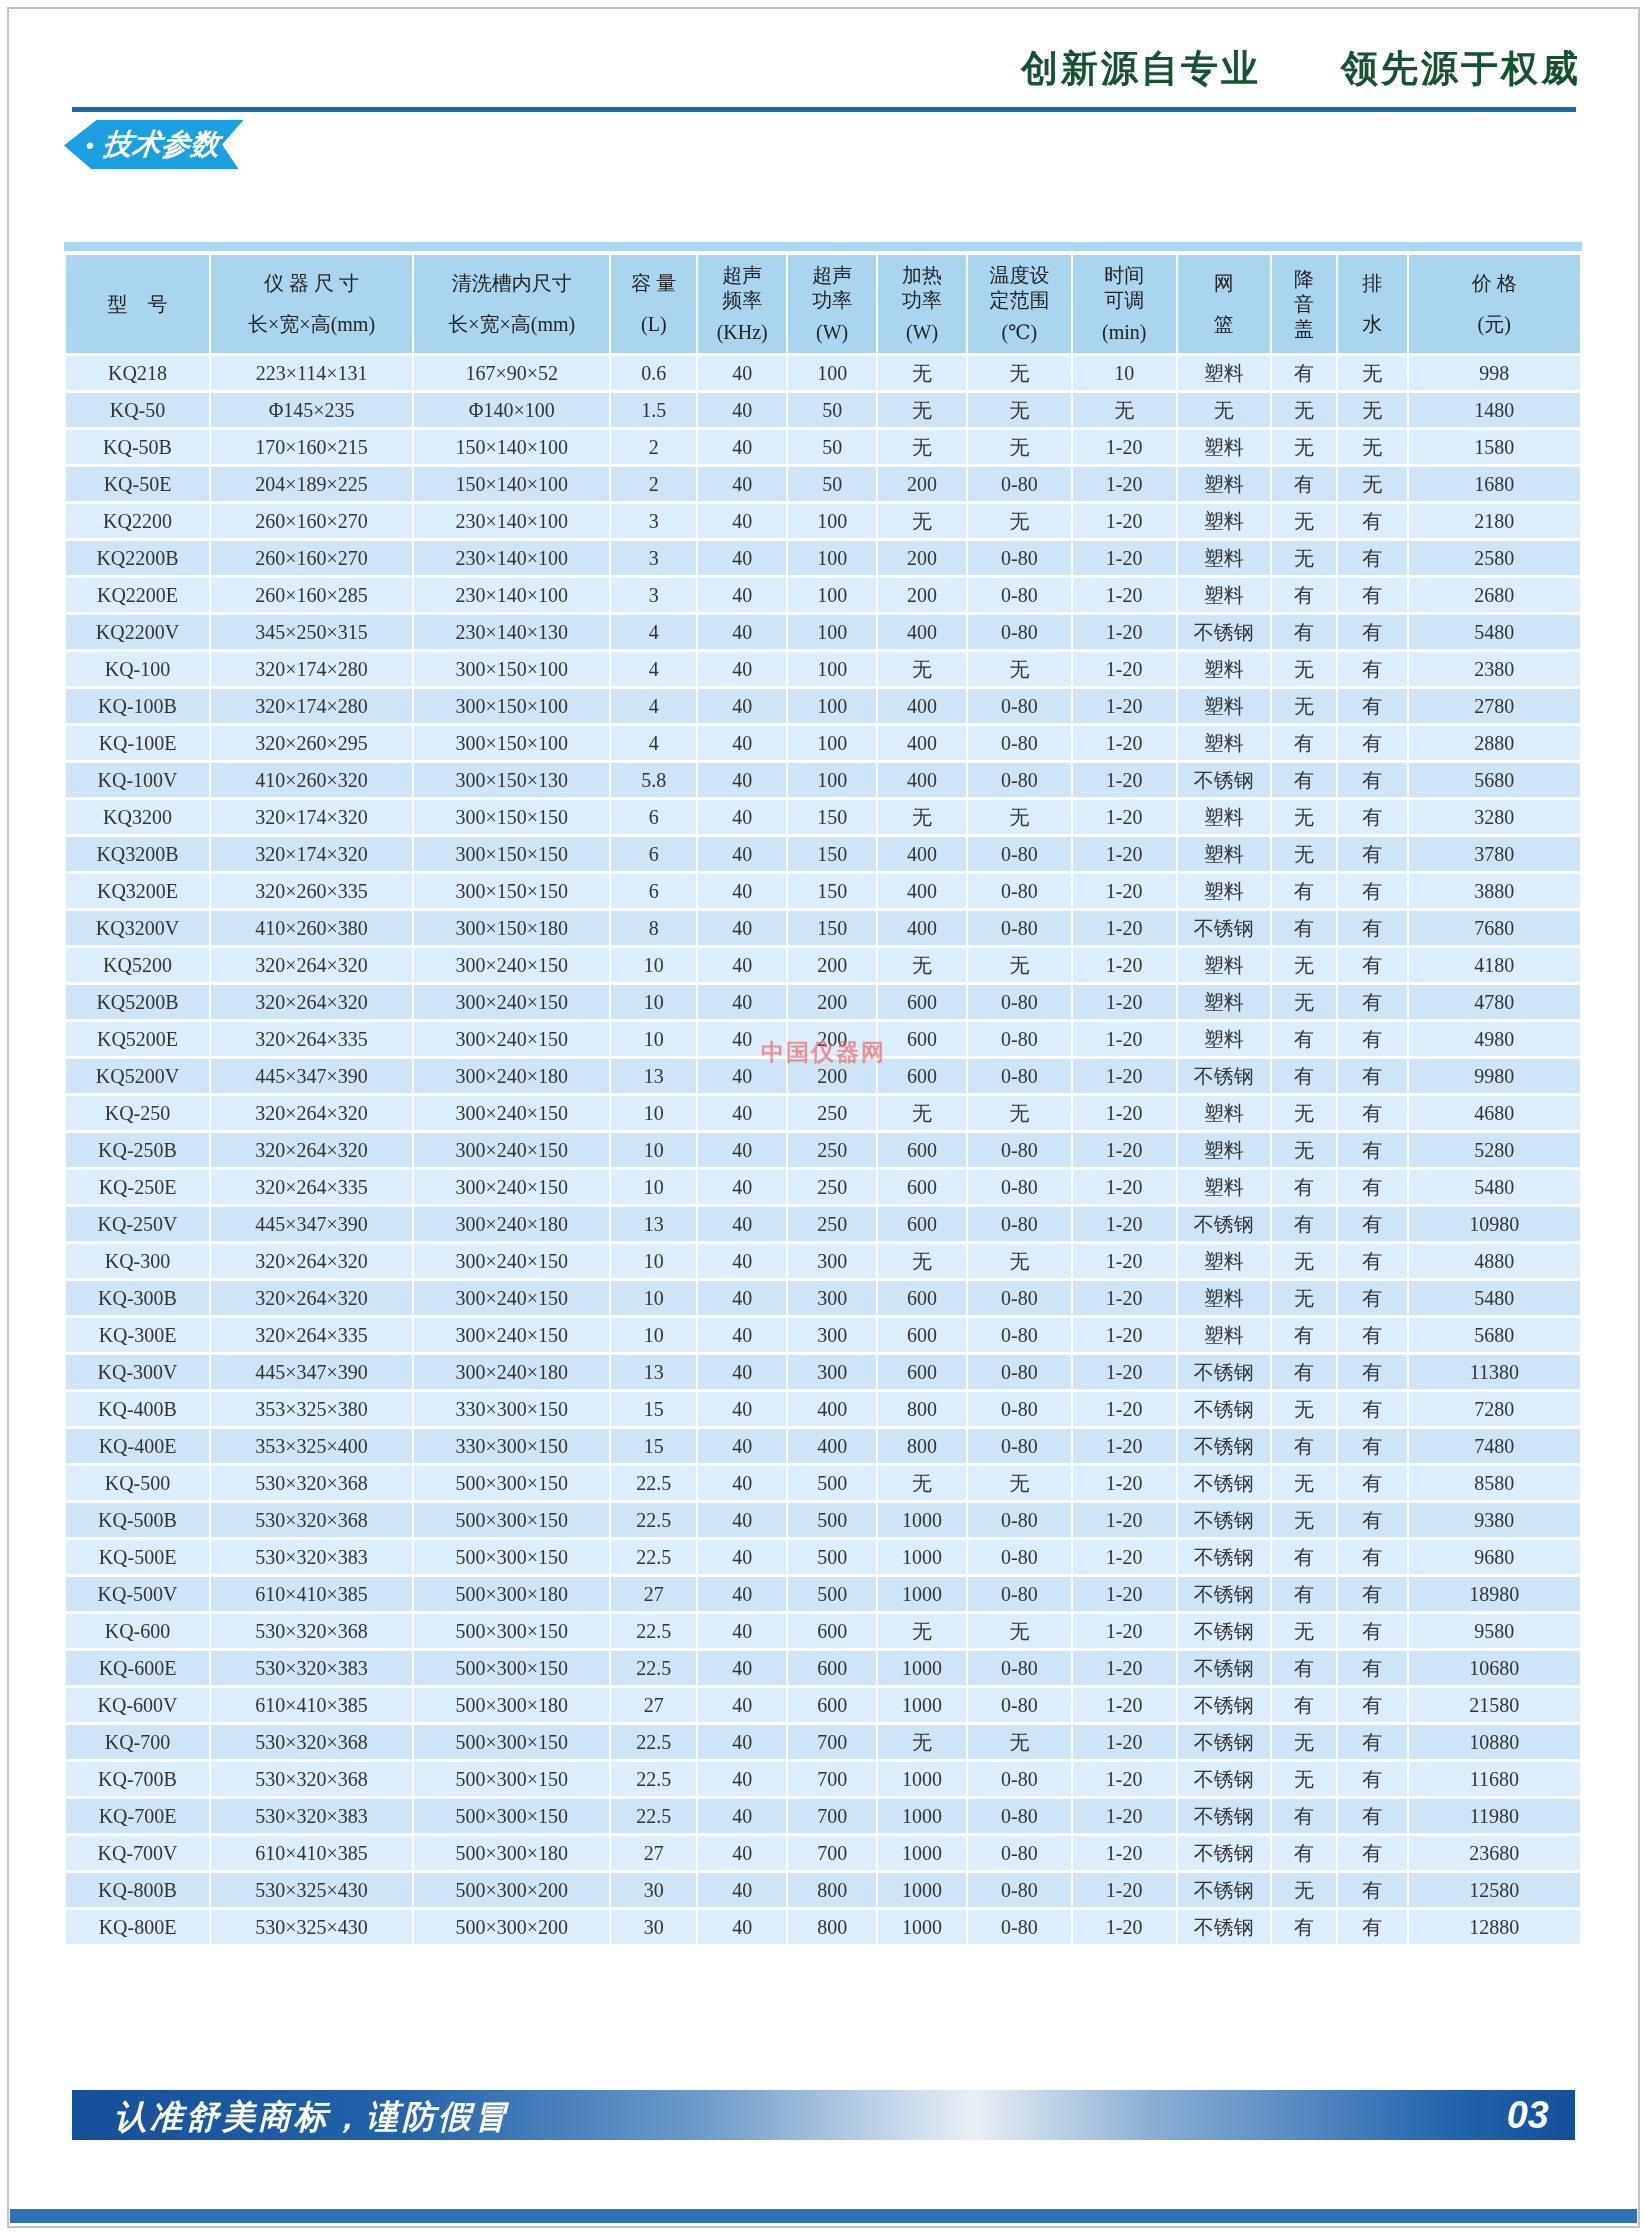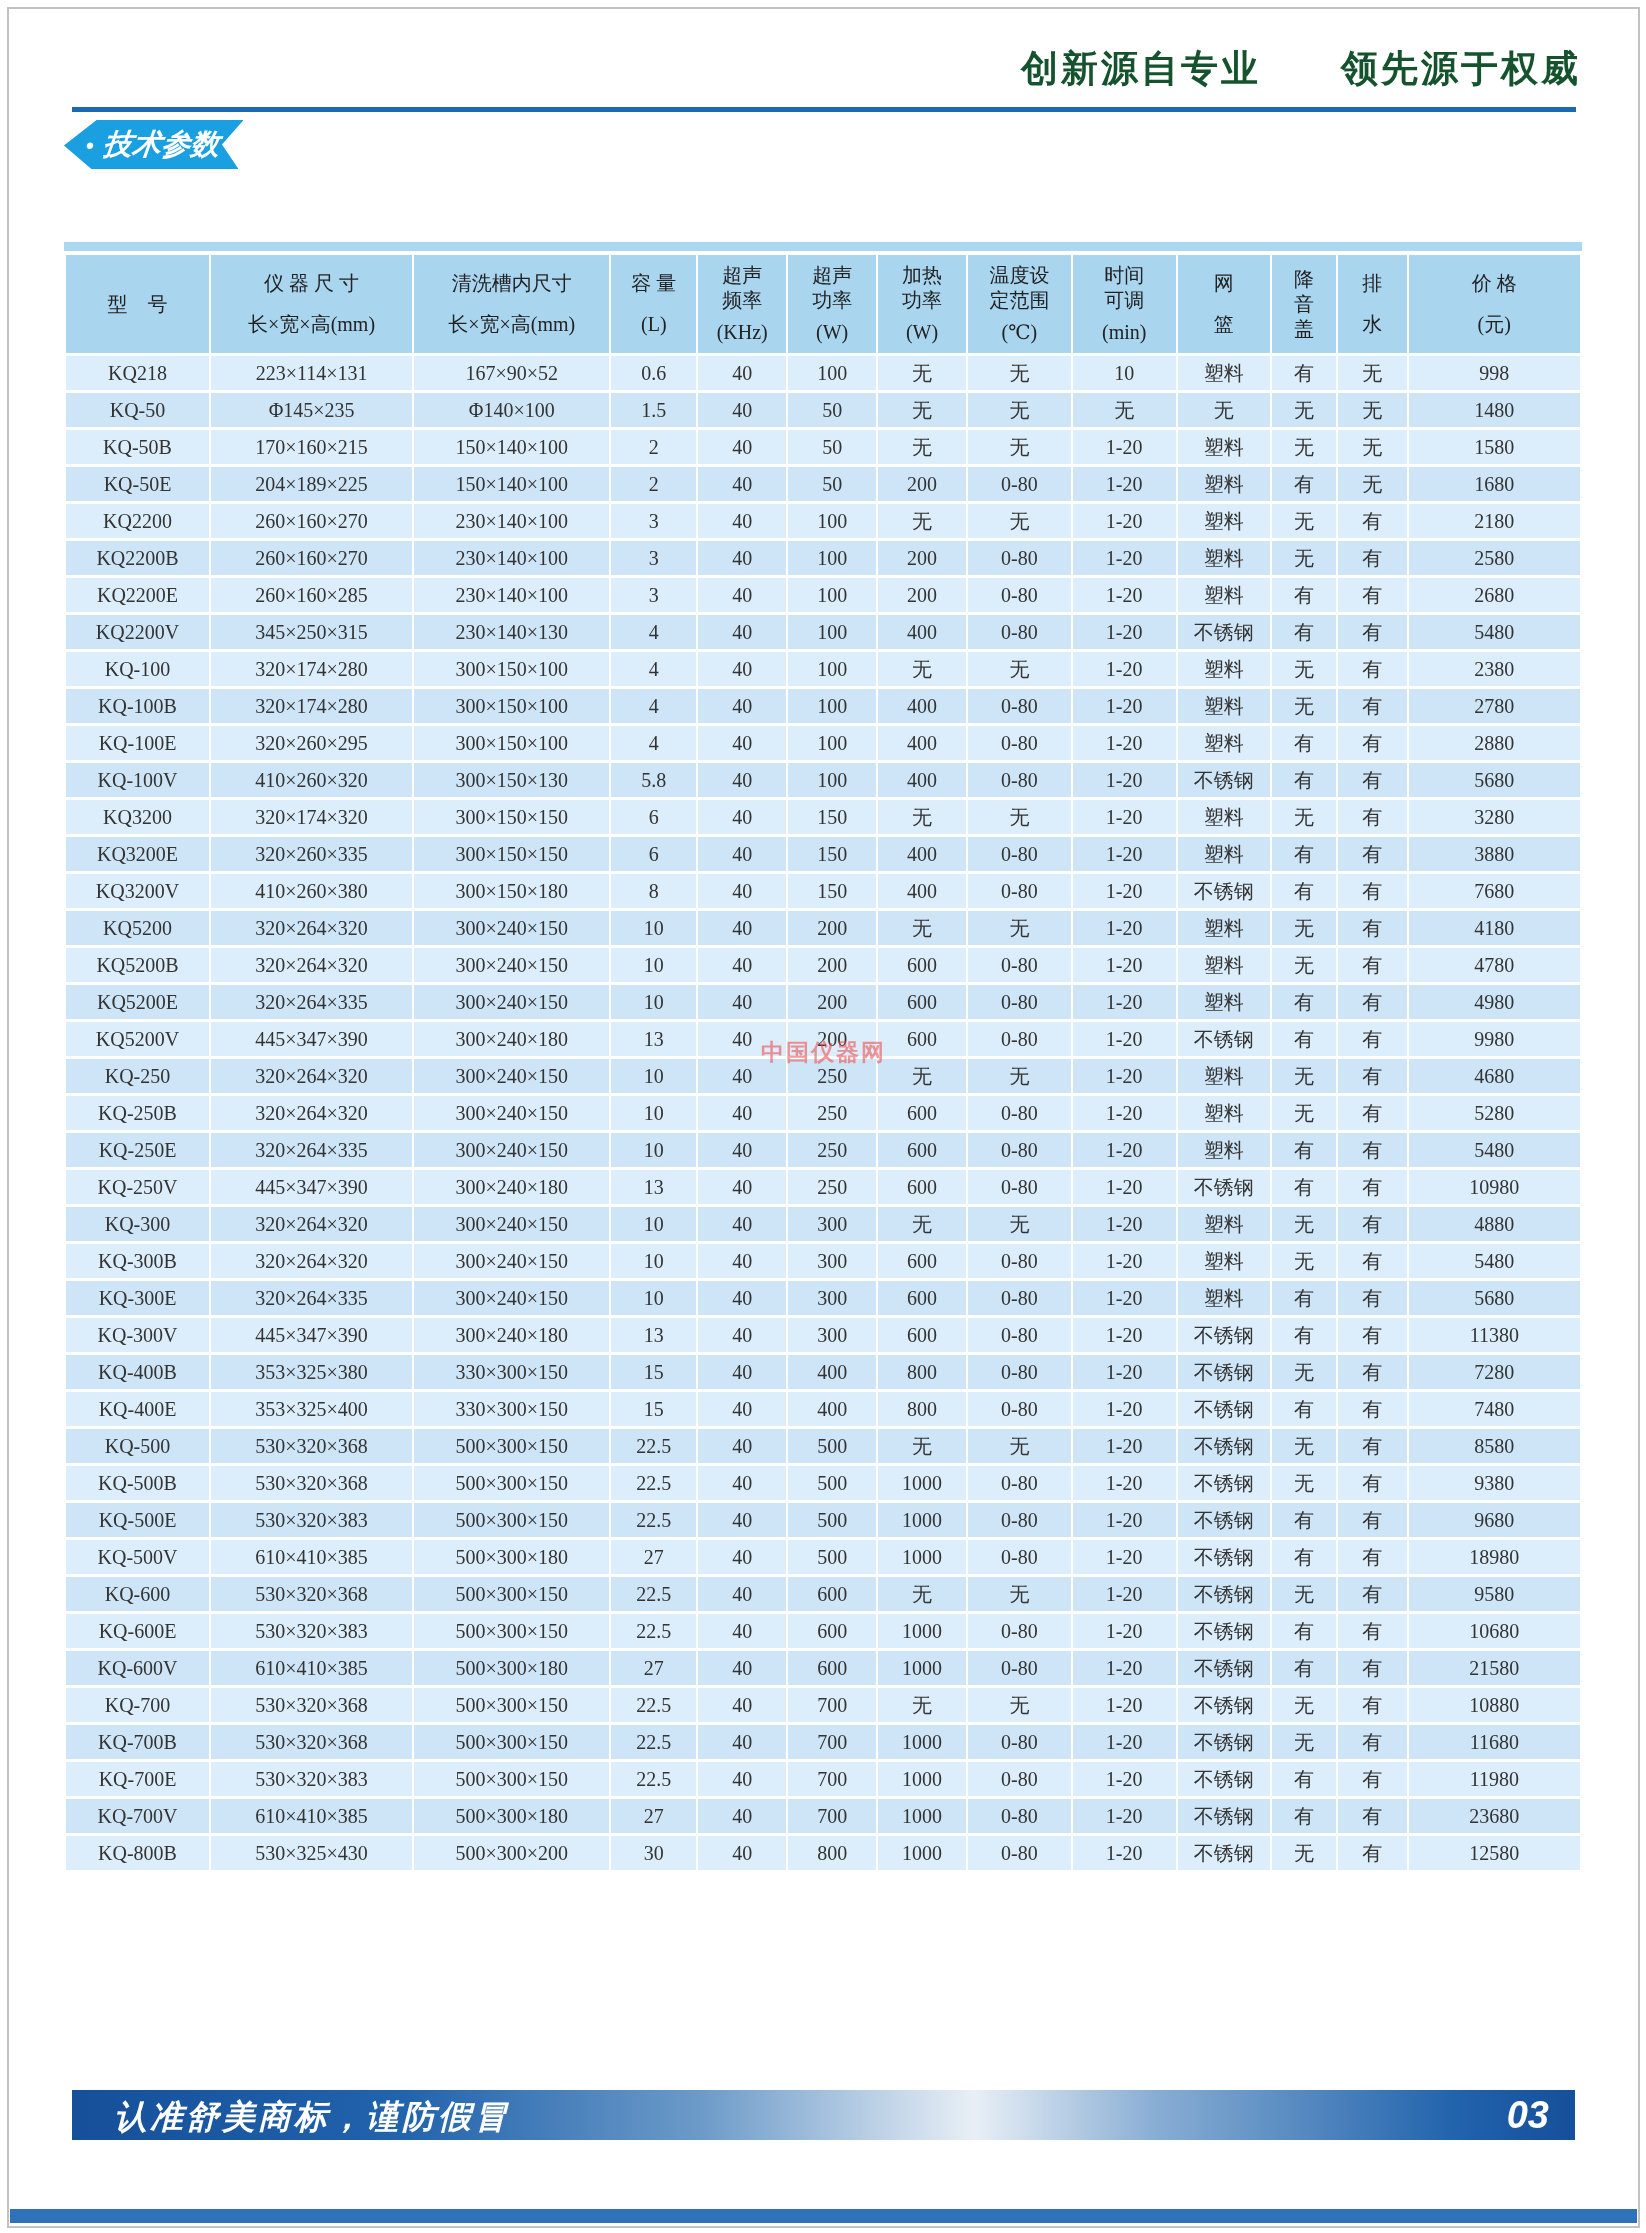--- a/index.html
+++ b/index.html
@@ -364,20 +364,35 @@
             <td>150</td>
             <td>无</td>
             <td>无</td>
             <td>1-20</td>
             <td>塑料</td>
             <td>无</td>
             <td>有</td>
             <td>3280</td>
           </tr>
           <tr>
+            <td>KQ3200B</td>
+            <td>320×174×320</td>
+            <td>300×150×150</td>
+            <td>6</td>
+            <td>40</td>
+            <td>150</td>
+            <td>400</td>
+            <td>0-80</td>
+            <td>1-20</td>
+            <td>塑料</td>
+            <td>无</td>
+            <td>有</td>
+            <td>3780</td>
+          </tr>
+          <tr>
             <td>KQ3200E</td>
             <td>320×260×335</td>
             <td>300×150×150</td>
             <td>6</td>
             <td>40</td>
             <td>150</td>
             <td>400</td>
             <td>0-80</td>
             <td>1-20</td>
             <td>塑料</td>
@@ -782,20 +797,35 @@
             <td>30</td>
             <td>40</td>
             <td>800</td>
             <td>1000</td>
             <td>0-80</td>
             <td>1-20</td>
             <td>不锈钢</td>
             <td>无</td>
             <td>有</td>
             <td>12580</td>
+          </tr>
+          <tr>
+            <td>KQ-800E</td>
+            <td>530×325×430</td>
+            <td>500×300×200</td>
+            <td>30</td>
+            <td>40</td>
+            <td>800</td>
+            <td>1000</td>
+            <td>0-80</td>
+            <td>1-20</td>
+            <td>不锈钢</td>
+            <td>有</td>
+            <td>有</td>
+            <td>12880</td>
           </tr>
         </tbody>
     </table>
   </div>
 
   <div class="watermark">中国仪器网</div>
 
   <div class="footer-bar">
     <span class="footer-note">认准舒美商标，谨防假冒</span>
     <span class="page-number">03</span>

